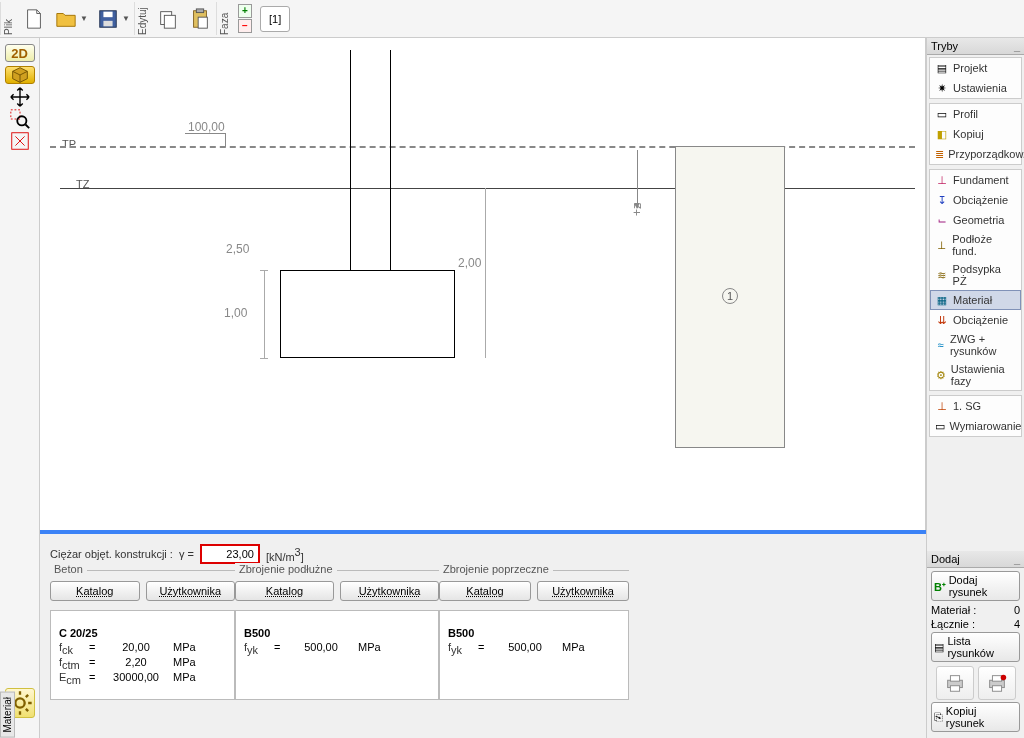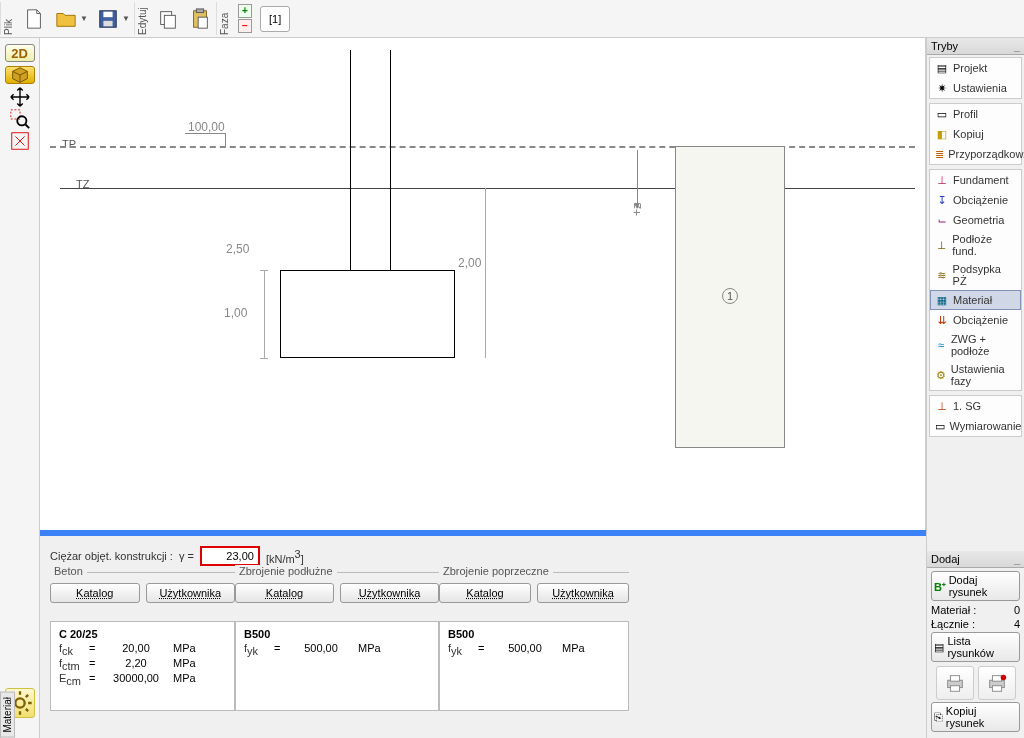--- a/index.html
+++ b/index.html
@@ -37,34 +37,34 @@
 .rect-outline { position: absolute; border: 1px solid #000; background: #fff; }
 .dim-text { position: absolute; font-size: 12px; color: #888; }
 .label-text { position: absolute; font-size: 11px; color: #555; }
 .dim-line { position: absolute; background: #aaa; }
 .soil { position:absolute; border:1px solid #888; background-image: radial-gradient(#999 0.5px, transparent 0.5px); background-size: 12px 12px; background-color:#f6f6f0;}
 .soil-id { position:absolute; width:16px;height:16px;border:1px solid #888;border-radius:50%;display:flex;align-items:center;justify-content:center;font-size:10px;color:#555;}
 .arrow-down { position:absolute; width:1px; background:#888; }
 .arrow-down:after { content:''; position:absolute; bottom:-1px; left:-3px; border-left:3px solid transparent;border-right:3px solid transparent;border-top:6px solid #888;}
 
 
-.bottom-panel { height: 208px; border-top: 6px solid #3b82f6; background: #f0f0f0; padding: 6px 10px; position: relative; }
+.bottom-panel { height: 208px; border-top: 4px solid #3b82f6; background: #f0f0f0; padding: 6px 10px; position: relative; }
 .weight-row { display: flex; align-items: center; gap: 6px; margin-bottom: 6px; margin-top: 4px;}
 .weight-row label { color: #333; }
 .weight-input { width: 60px; border: 2px solid #d00; text-align: right; padding: 2px 4px; background: #fff; }
 .unit { color: #333; }
 .groups { display: flex; gap: 0; }
 .grp { border-top: 1px solid #bbb; padding-top: 4px; position: relative; }
 .grp-title { position: relative; top: -12px; background: #f0f0f0; padding: 0 4px; color: #555; display:inline-block; }
 .grp1 { width: 185px; }
 .grp2 { width: 204px; }
 .grp3 { width: 190px; }
 .btn-row { display: flex; gap: 6px; margin-top: -6px; }
 .panel-btn { flex:1; border: 1px solid #999; border-radius: 3px; padding: 3px 0; text-align:center; background: linear-gradient(#fff,#e5e5e5); cursor:pointer; text-decoration: underline; text-decoration-style: dotted; }
-.info-box { border: 1px solid #bbb; background: #fff; margin-top: 18px; padding: 6px 8px; height: 90px; font-size: 11px; }
+.info-box { border: 1px solid #bbb; background: #fff; margin-top: 9px; padding: 16px 8px; height: 90px; font-size: 11px; }
 .info-box .title { font-weight: bold; margin-bottom: 2px; }
 .info-box .row { display:flex; }
 .info-box .k { width: 30px; color:#333; }
 .info-box .eq { width: 14px; }
 .info-box .v { width: 70px; text-align:center; padding-right:4px; }
 .info-box .u { }
 
 
 .right-sidebar { width: 98px; background: #f0f0f0; border-left: 1px solid #ccc; display: flex; flex-direction: column; }
 .rs-header { background: linear-gradient(#e8e8e8,#d8d8d8); border-bottom: 1px solid #aaa; padding: 2px 4px; display:flex; justify-content:space-between; align-items:center; }
@@ -333,21 +333,21 @@
       <div class="rs-item selected">
           <span class="ico" style="color:#006080">▦</span>
           <span class="txt">Materiał</span>
         </div>
       <div class="rs-item">
           <span class="ico" style="color:#c03000">⇊</span>
           <span class="txt">Obciążenie</span>
         </div>
       <div class="rs-item">
           <span class="ico" style="color:#0080c0">≈</span>
-          <span class="txt">ZWG + podłoże</span>
+          <span class="txt">ZWG + rysunków</span>
         </div>
       <div class="rs-item">
           <span class="ico" style="color:#a08000">⚙</span>
           <span class="txt">Ustawienia fazy</span>
         </div>
     </div>
     <div class="rs-group">
       <div class="rs-item">
           <span class="ico" style="color:#c04000">⊥</span>
           <span class="txt">1. SG</span>

